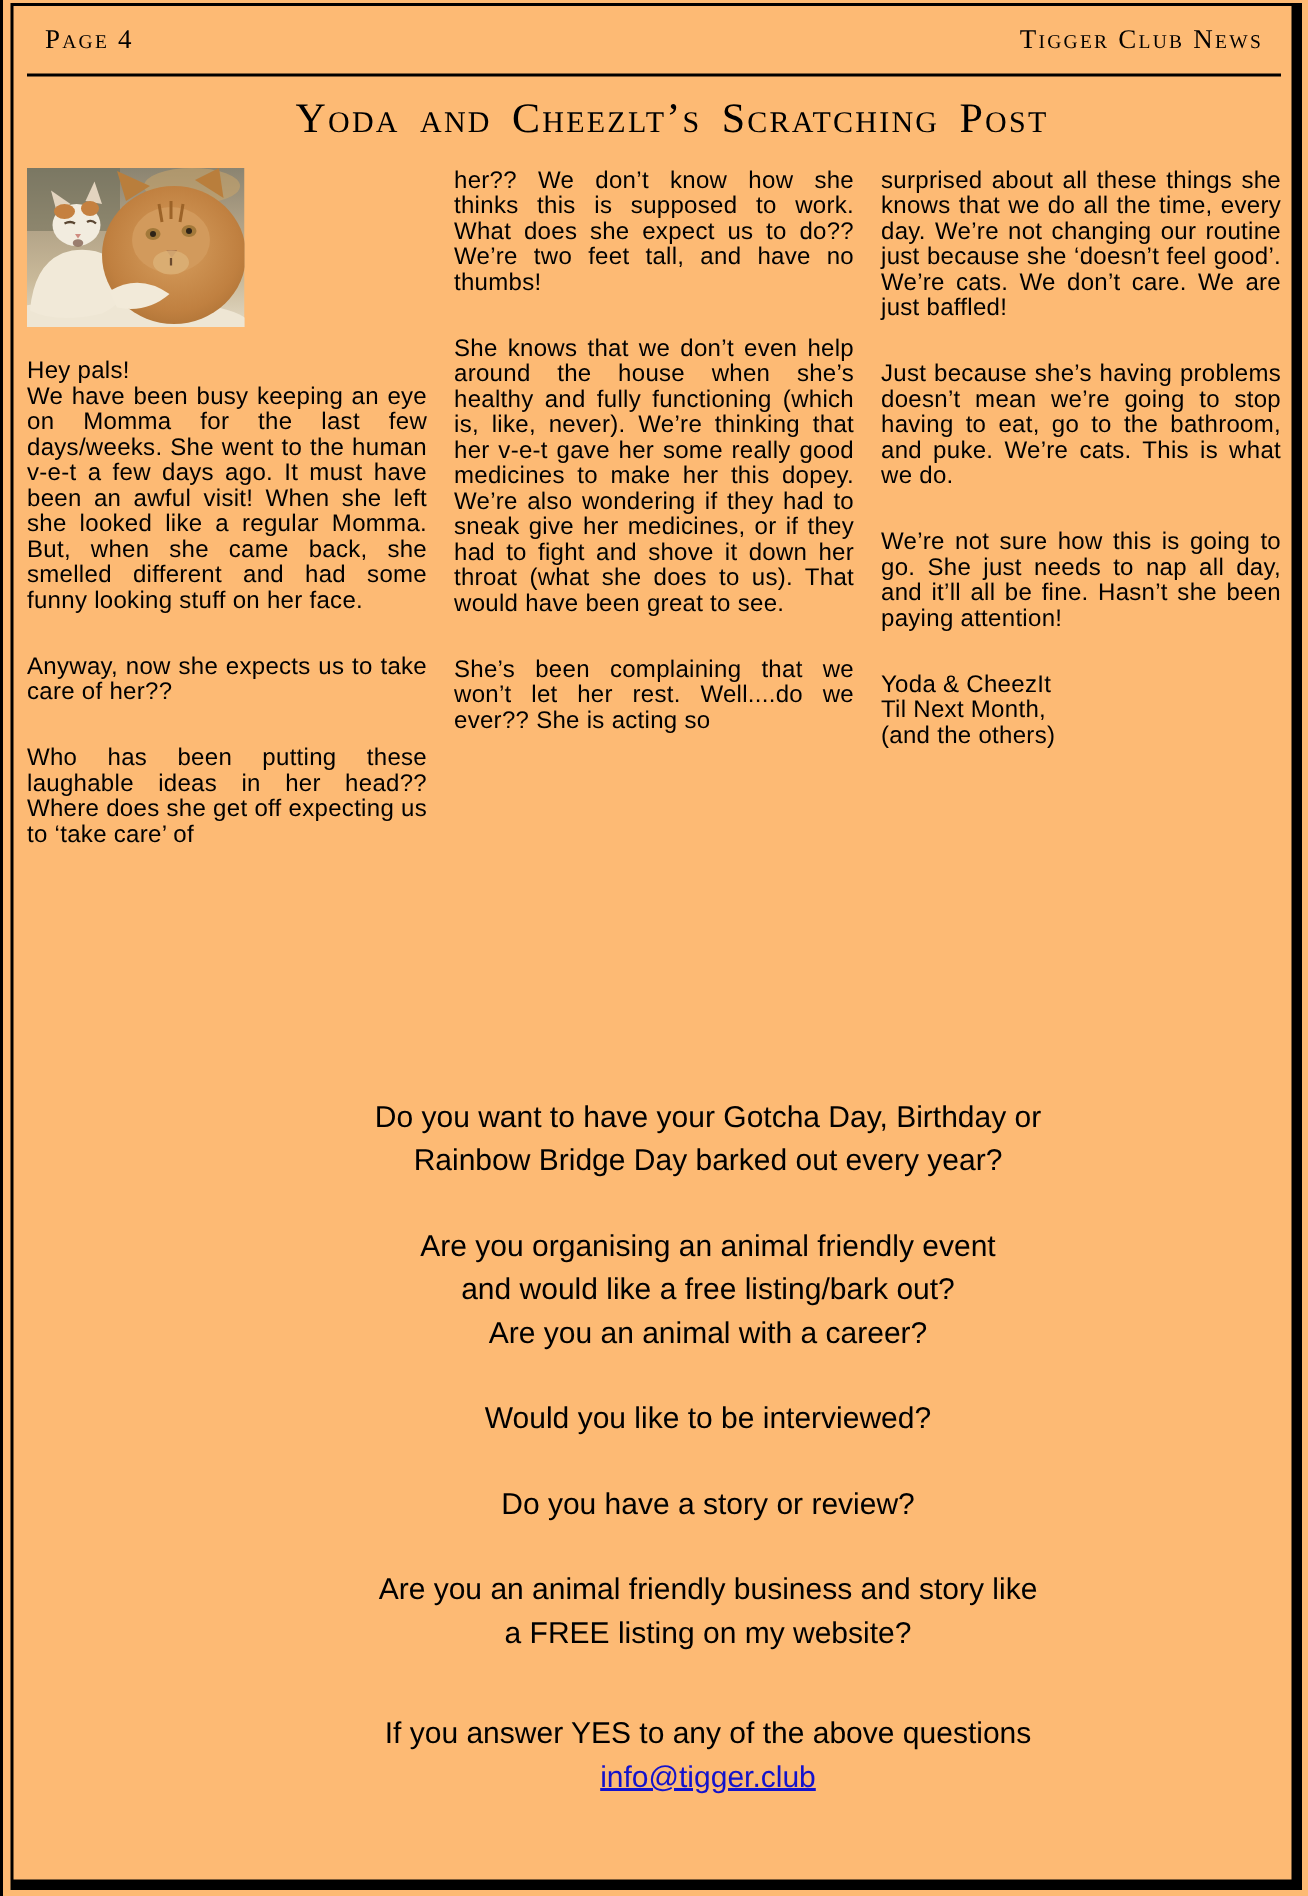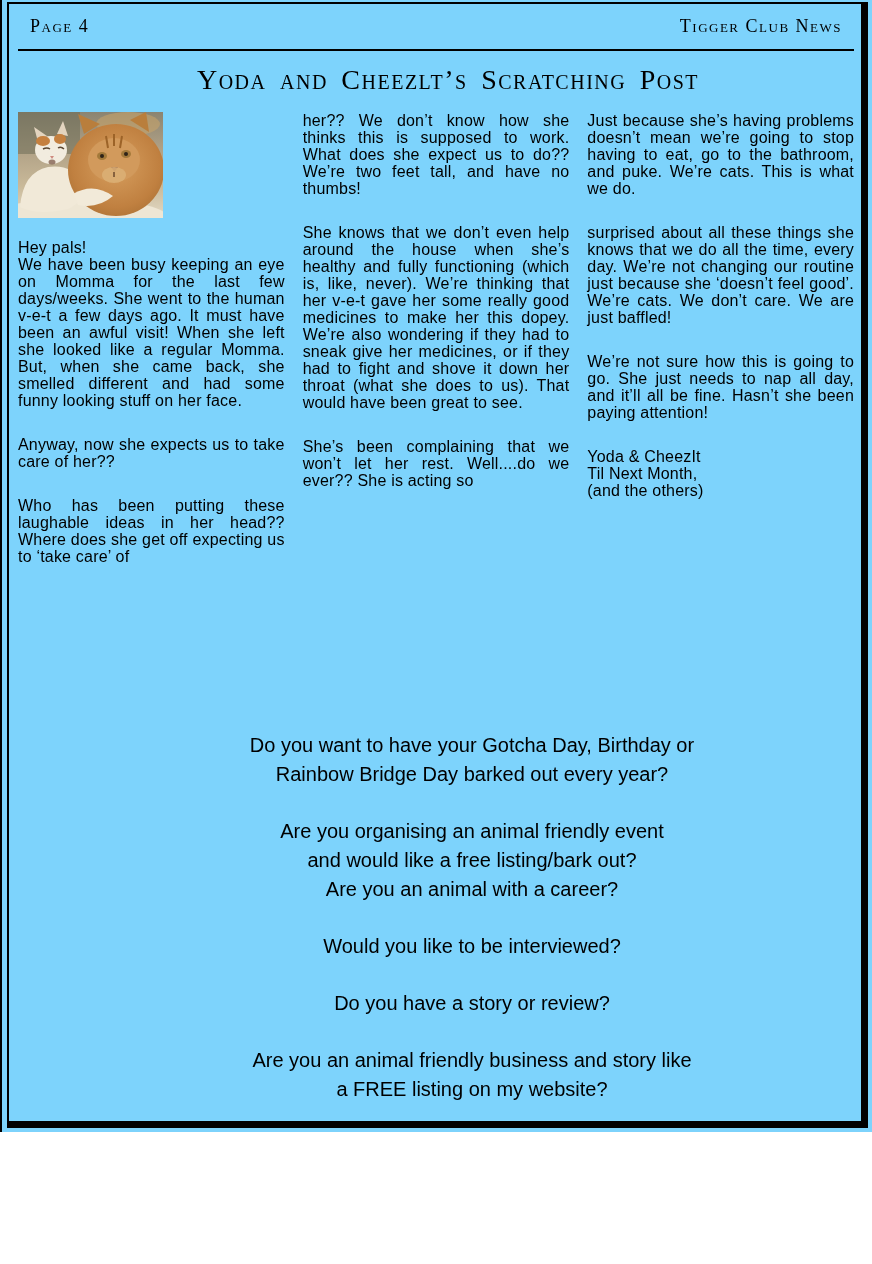--- a/index.html
+++ b/index.html
@@ -1,17 +1,17 @@
 <!DOCTYPE html>
 <html><head>
 <meta charset="utf-8">
 <style>
   html,body { margin:0; padding:0; background:#ffffff; }
   .page {
-    position:relative; width:872px; height:1132px; background:#7dd3fc;
+    position:relative; width:872px; height:1264px; background:#fdba74;
     font-family:"Liberation Sans", sans-serif; color:#000; overflow:hidden;
   }
   
   .edge-left { position:absolute; left:0; top:0; bottom:0; width:2px; background:#000; }
   .frame {
     position:absolute; left:7px; top:2px; right:4px; bottom:4px;
     border-top:2px solid #000; border-left:2px solid #000;
     border-right:7px solid #000; border-bottom:7px solid #000;
     pointer-events:none;
   }
@@ -132,24 +132,24 @@
             <p>She knows that we don’t even help around the house when she’s healthy and fully functioning (which is, like, never). We’re thinking that her v-e-t gave her some really good medicines to make her this dopey. We’re also wondering if they had to sneak give her medicines, or if they had to fight and shove it down her throat (what she does to us). That would have been great to see.</p>
           </div>
           <div class="block">
             <p>She’s been complaining that we won’t let her rest. Well....do we ever?? She is acting so</p>
           </div>
         </div>
     </div>
     <div class="column">
       <div class="col-text">
           <div class="block">
-            <p>Just because she’s having problems doesn’t mean we’re going to stop having to eat, go to the bathroom, and puke. We’re cats. This is what we do.</p>
+            <p>surprised about all these things she knows that we do all the time, every day. We’re not changing our routine just because she ‘doesn’t feel good’. We’re cats. We don’t care. We are just baffled!</p>
           </div>
           <div class="block">
-            <p>surprised about all these things she knows that we do all the time, every day. We’re not changing our routine just because she ‘doesn’t feel good’. We’re cats. We don’t care. We are just baffled!</p>
+            <p>Just because she’s having problems doesn’t mean we’re going to stop having to eat, go to the bathroom, and puke. We’re cats. This is what we do.</p>
           </div>
           <div class="block">
             <p>We’re not sure how this is going to go. She just needs to nap all day, and it’ll all be fine. Hasn’t she been paying attention!</p>
           </div>
           <div class="block signoff">
             <p>Yoda &amp; CheezIt</p>
             <p>Til Next Month,</p>
             <p>(and the others)</p>
           </div>
         </div>

